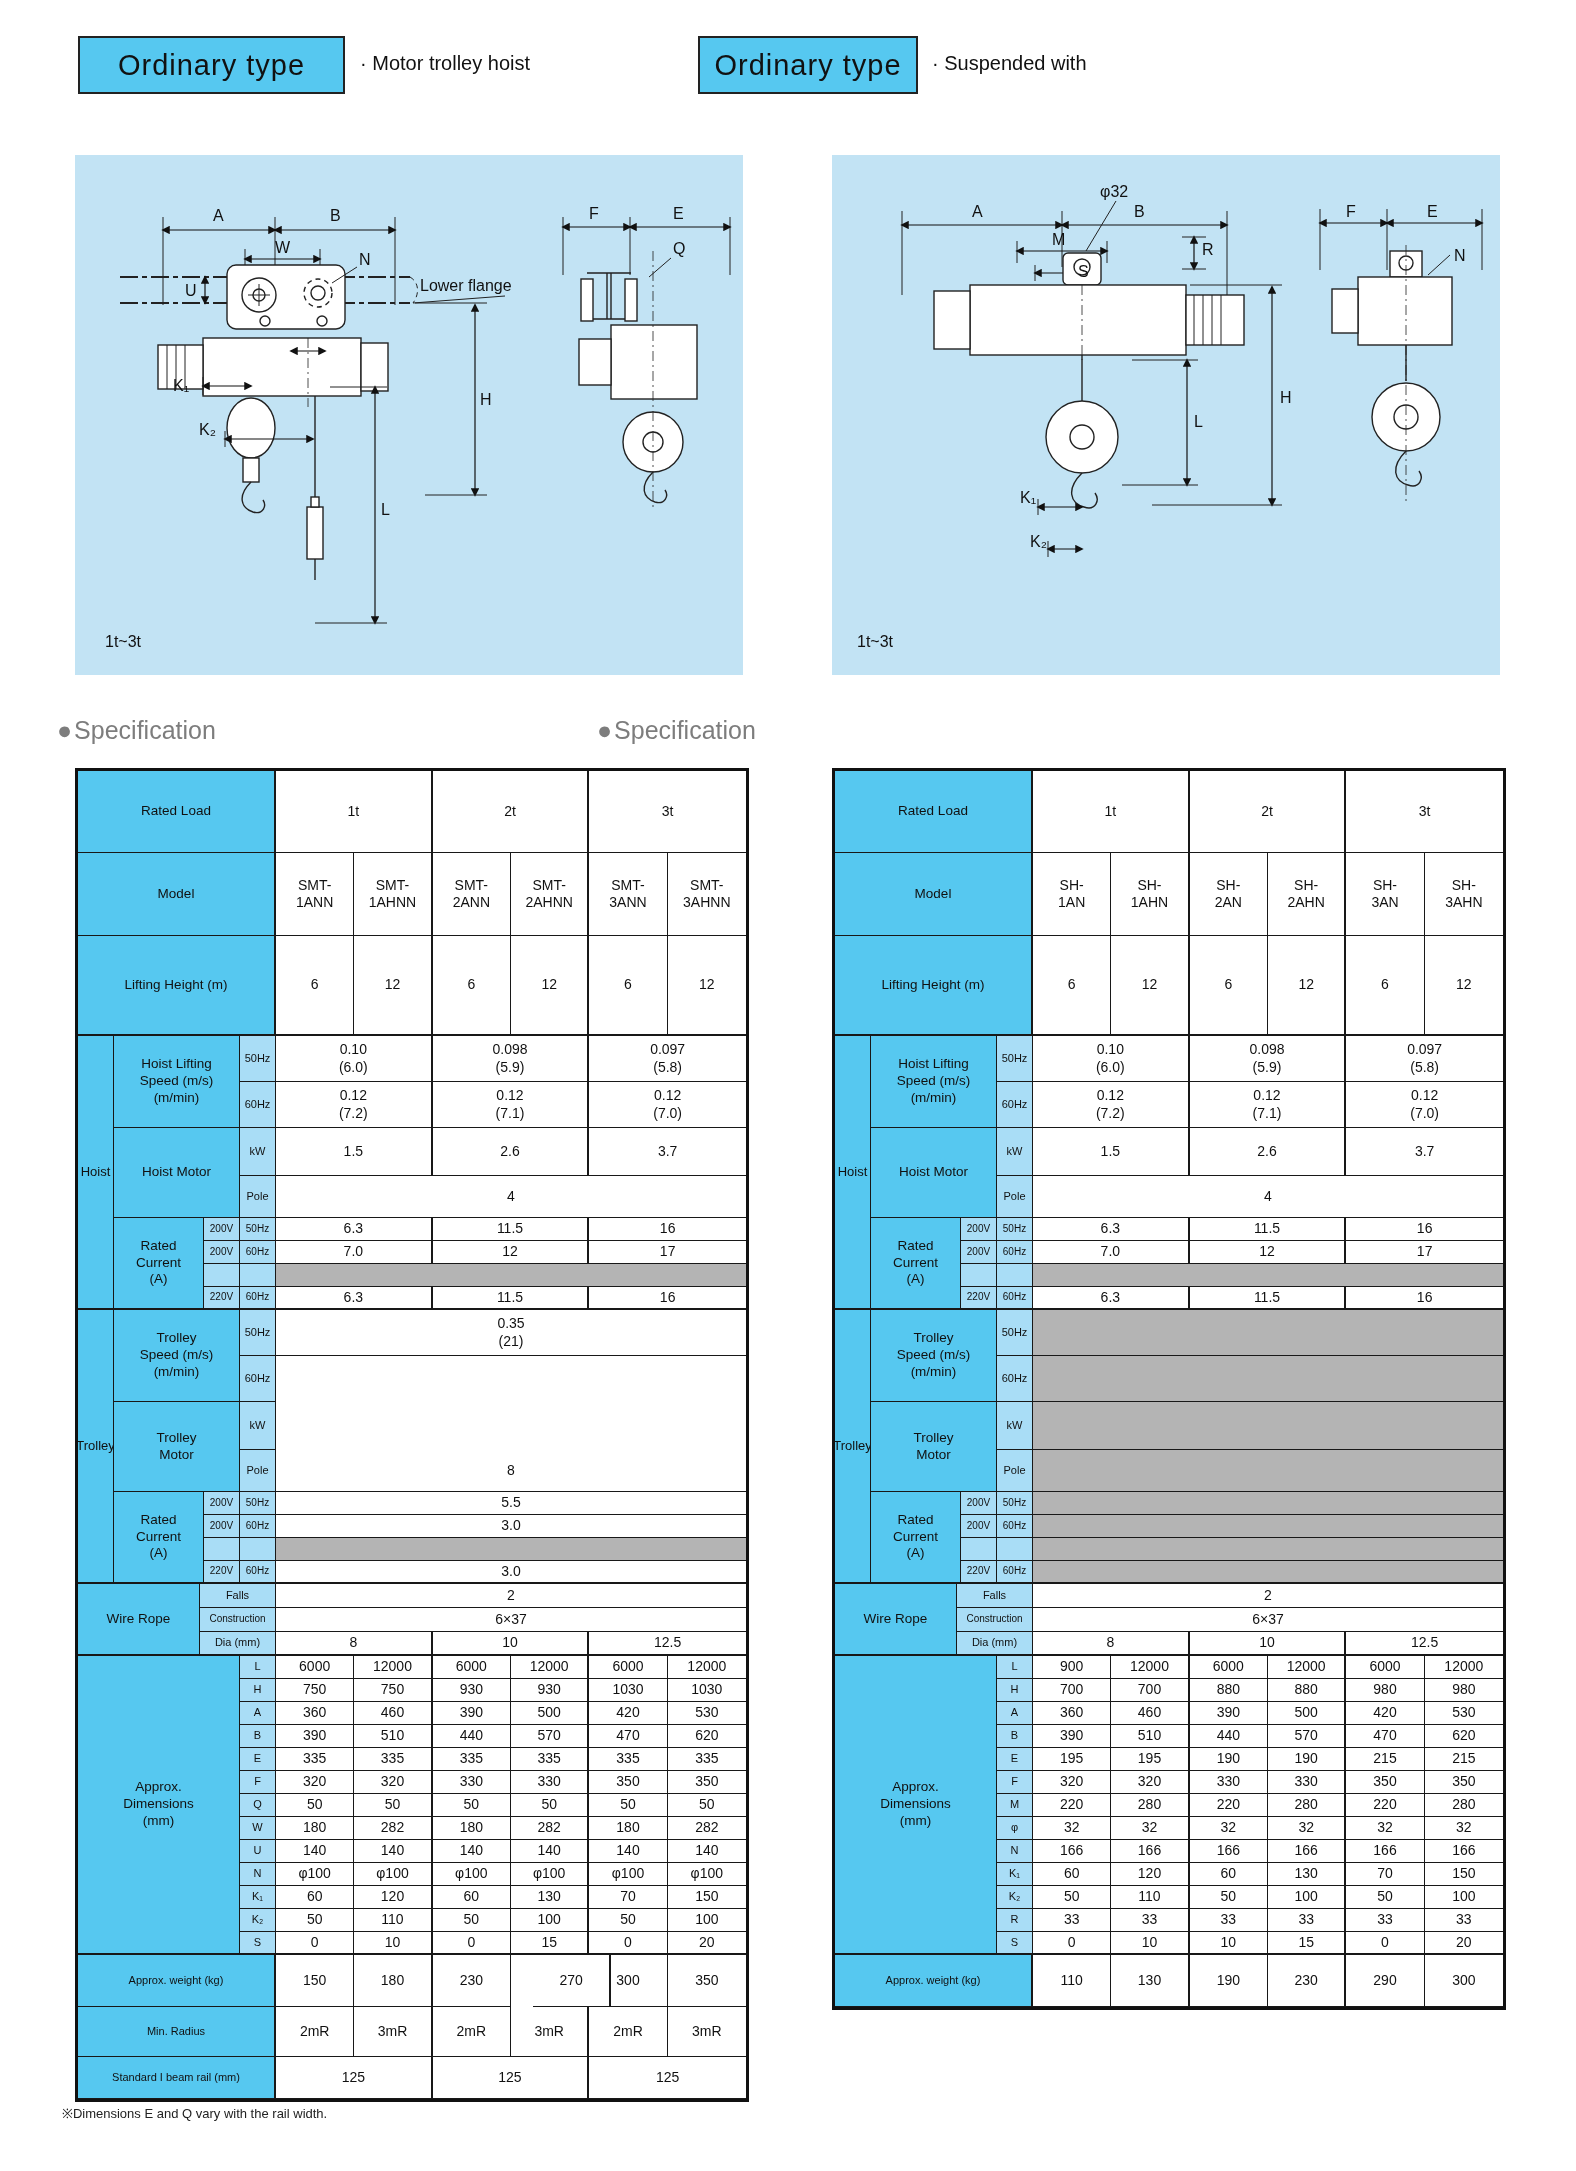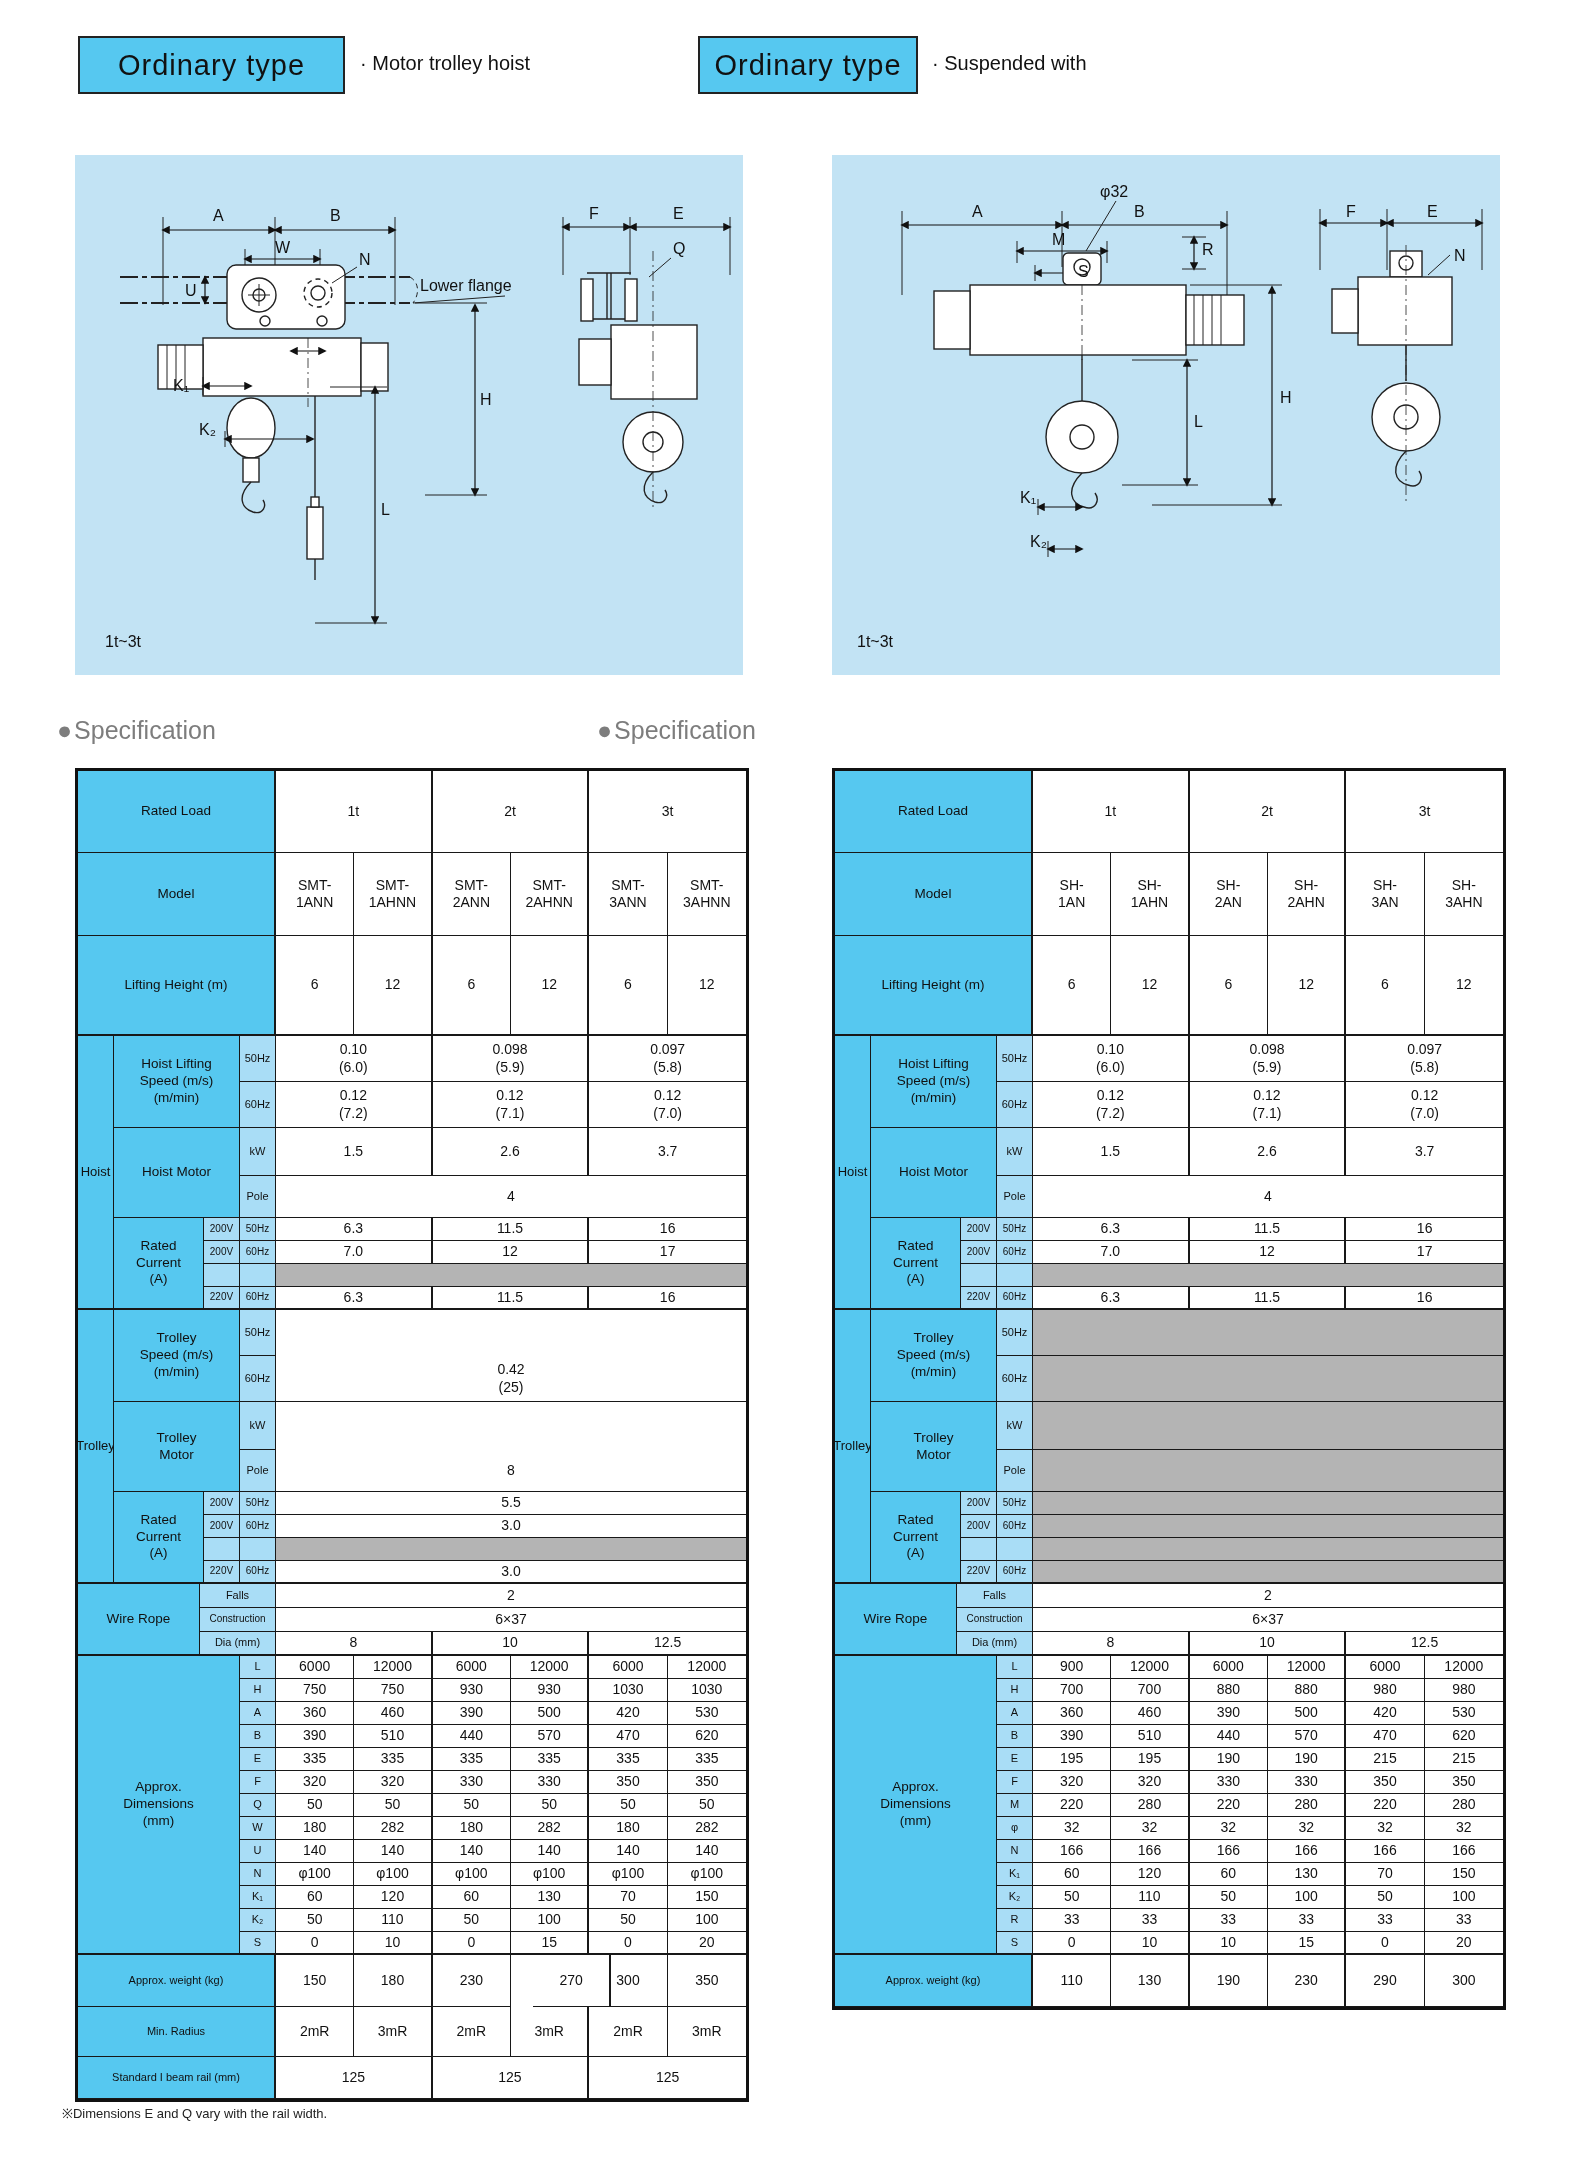--- a/index.html
+++ b/index.html
@@ -268,23 +268,23 @@
       <div class="cell lbl light xs bb2" style="left: 126px; top: 516px; width: 36px; height: 23px;">220V</div>
       <div class="cell lbl light xs bb2" style="left: 162px; top: 516px; width: 36px; height: 23px;">60Hz</div>
       <div class="cell val pre br2 bb2" style="left: 198px; top: 516px; width: 156.667px; height: 23px;">6.3</div>
       <div class="cell val pre br2 bb2" style="left: 354.667px; top: 516px; width: 156.667px; height: 23px;">11.5</div>
       <div class="cell val pre bre bb2" style="left: 511.333px; top: 516px; width: 156.667px; height: 23px;">16</div>
       <div class="cell lbl dark pre vlet bb2" style="left: 0px; top: 539px; width: 36px; height: 274px;">Trolley</div>
       <div class="cell lbl dark pre" style="left: 36px; top: 539px; width: 126px; height: 92px;">Trolley
 Speed (m/s)
 (m/min)</div>
       <div class="cell lbl light sm" style="left: 162px; top: 539px; width: 36px; height: 46px;">50Hz</div>
+      <div class="cell val pre bre" style="left: 198px; top: 539px; width: 470px; height: 46px;">0.35
+(21)</div>
       <div class="cell lbl light sm" style="left: 162px; top: 585px; width: 36px; height: 46px;">60Hz</div>
-      <div class="cell val pre bre" style="left: 198px; top: 585px; width: 470px; height: 46px;">0.42
-(25)</div>
       <div class="cell lbl dark pre" style="left: 36px; top: 631px; width: 126px; height: 90px;">Trolley
 Motor</div>
       <div class="cell lbl light sm" style="left: 162px; top: 631px; width: 36px; height: 48px;">kW</div>
       <div class="cell lbl light sm" style="left: 162px; top: 679px; width: 36px; height: 42px;">Pole</div>
       <div class="cell val pre bre" style="left: 198px; top: 679px; width: 470px; height: 42px;">8</div>
       <div class="cell lbl dark pre bb2" style="left: 36px; top: 721px; width: 90px; height: 92px;">Rated
 Current
 (A)</div>
       <div class="cell lbl light xs" style="left: 126px; top: 721px; width: 36px; height: 23px;">200V</div>
       <div class="cell lbl light xs" style="left: 162px; top: 721px; width: 36px; height: 23px;">50Hz</div>

